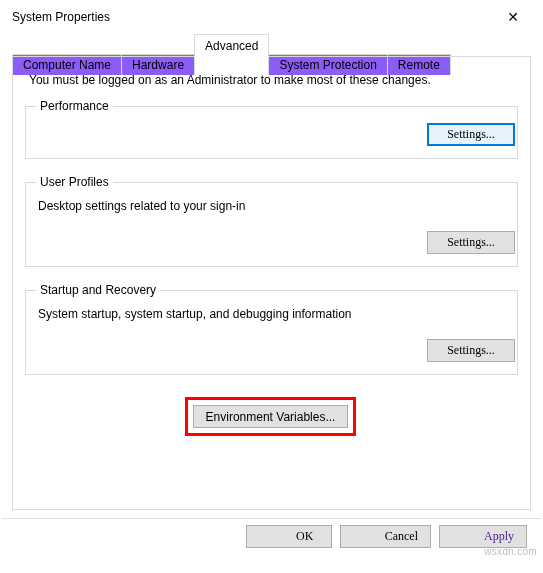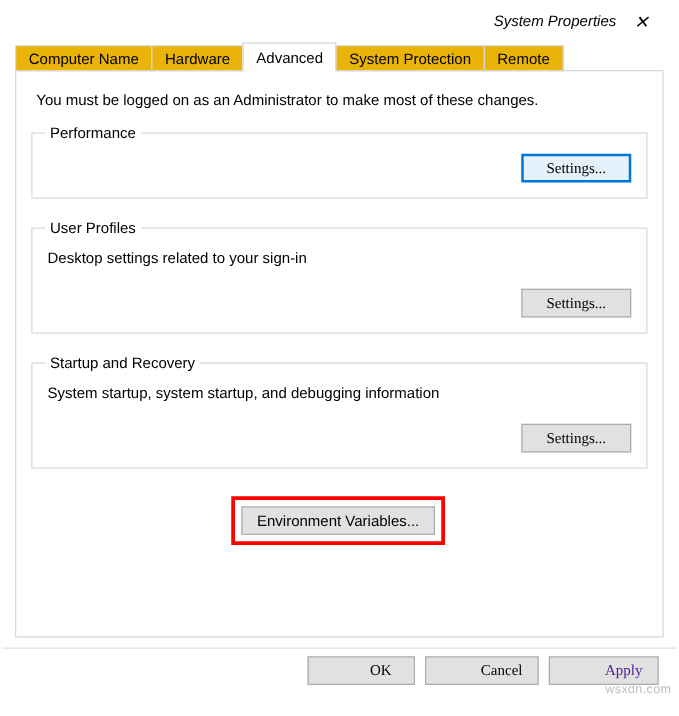--- a/index.html
+++ b/index.html
@@ -12,49 +12,48 @@
   }
   .window {
     width: 543px;
     height: 573px;
     background: #fff;
     position: relative;
   }
   .titlebar {
     display: flex;
     align-items: center;
-    justify-content: flex-end;
+    justify-content: space-between;
     padding: 6px 10px 4px 12px;
     height: 32px;
-    font-style: italic;
   }
   .close-btn {
     width: 40px; height: 28px;
     display: flex; align-items: center; justify-content: center;
     font-family: Arial, sans-serif;
     font-size: 14px;
     cursor: pointer;
   }
   .tabs {
     display: flex;
     align-items: flex-end;
     padding: 0 12px;
     height: 24px;
     position: relative;
   }
   .tab {
     padding: 3px 10px 3px 10px;
     border: 1px solid #d9d9d9;
     border-bottom: none;
-    background: #eab308;
+    background: #8b5cf6;
     font-size: 12px;
     cursor: pointer;
     margin-right: -1px;
     position: relative;
-    top: 1px;
+    top: 19px;
   }
   .tab.active {
     background: #fff;
     border-color: #d9d9d9;
     z-index: 2;
     padding-top: 4px;
     top: 1px;
     border-bottom: 1px solid #fff;
   }
   .tab-panel {
@@ -63,21 +62,21 @@
     padding: 14px 12px 12px 12px;
     position: relative;
     height: 454px;
   }
   .intro {
     margin: 2px 4px 12px 4px;
   }
   fieldset.group {
     border: 1px solid #d9d9d9;
     margin: 0 0 16px 0;
-    padding: 10px 10px 10px 10px;
+    padding: 10px 0 10px 10px;
     position: relative;
   }
   fieldset.group legend {
     padding: 0 4px;
     font-size: 12px;
   }
   .group-desc {
     margin: 0 0 18px 2px;
   }
   .btn-row {

